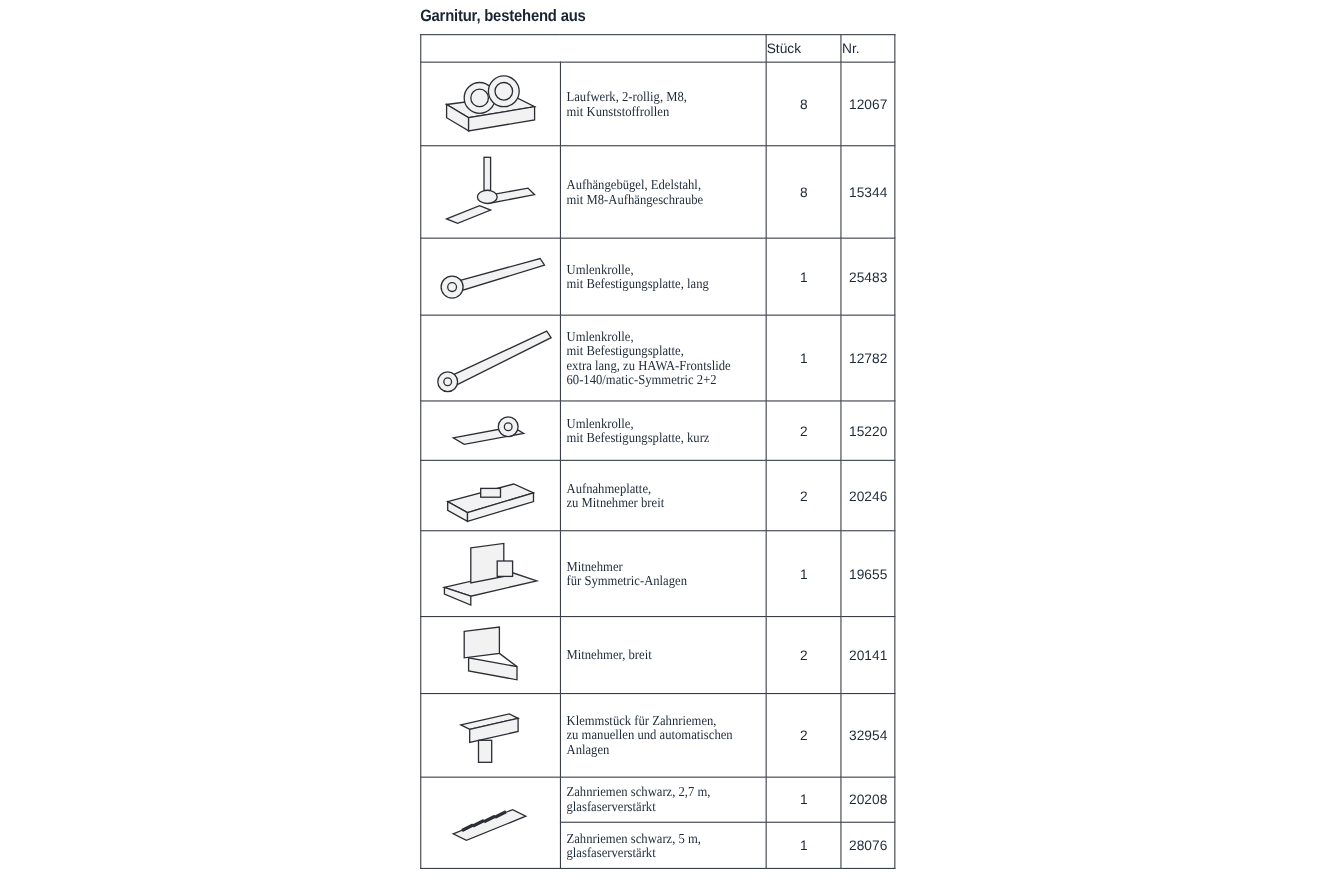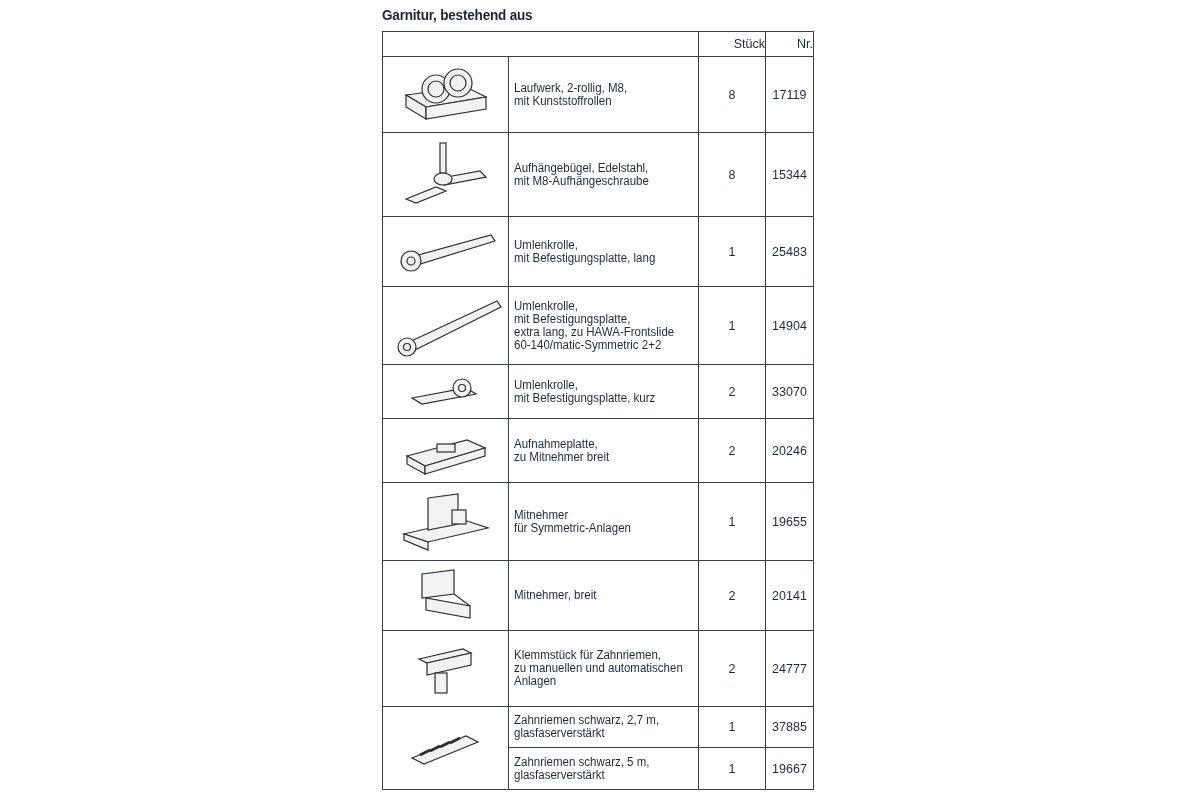--- a/index.html
+++ b/index.html
@@ -1,22 +1,22 @@
 <!DOCTYPE html>
 <html><head>
 <meta charset="utf-8">
 <style>
   html, body { margin:0; padding:0; background:#ffffff; }
   body { width:1200px; height:800px; position:relative; overflow:hidden; font-family:"Liberation Sans", sans-serif; color:#1e2a38; }
   .title { position:absolute; left:382px; top:6px; font-size:15px; font-weight:bold; letter-spacing:-0.2px; transform:scaleX(0.9); transform-origin:left; color:#1a2433; }
   table { position:absolute; left:382px; top:31px; border-collapse:collapse; width:432px; }
   td, th { border:1.5px solid #3a3f46; padding:0; font-size:12.5px; font-weight:normal; color:#1e2a38; }
-  th { height:24px; text-align:right; }
+  th { height:24px; text-align:left; }
   td.img { width:126px; text-align:center; }
-  td.desc { width:182px; padding-left:5px; line-height:13px; vertical-align:middle; }
+  td.desc { width:182px; padding-left:5px; line-height:13px; vertical-align:middle;font-family:Liberation Serif, serif; }
   td.qty { width:69px; text-align:center; }
   td.nr { width:48px; text-align:center; }
   .desc span { display:block; transform:scaleX(0.92); transform-origin:left; white-space:nowrap; }
   svg { display:block; margin:0 auto; }
 </style>
 </head>
 <body>
 
 <div class="title">Garnitur, bestehend aus</div>
 
@@ -37,21 +37,21 @@
               <circle cx="40" cy="24" r="14" stroke="#2b2f35" stroke-width="1.2" fill="#f2f2f2"></circle>
               <circle cx="62" cy="18" r="14" stroke="#2b2f35" stroke-width="1.2" fill="#f2f2f2"></circle>
               <circle cx="40" cy="24" r="8" stroke="#2b2f35" stroke-width="1.2" fill="#f2f2f2"></circle>
               <circle cx="62" cy="18" r="8" stroke="#2b2f35" stroke-width="1.2" fill="#f2f2f2"></circle>
             </svg></span></td>
         <td class="desc">
           <span>Laufwerk, 2-rollig, M8,</span>
           <span>mit Kunststoffrollen</span>
         </td>
         <td class="qty">8</td>
-        <td class="nr">17119</td>
+        <td class="nr">12067</td>
       </tr>
       <tr style="height: 84px;">
         <td class="img"><span><svg width="100" height="72" viewBox="0 0 100 72">
               <rect x="44" y="4" width="6" height="30" stroke="#2b2f35" stroke-width="1.2" fill="#f2f2f2"></rect>
               <path d="M10 60 L40 48 L50 52 L20 64 Z" stroke="#2b2f35" stroke-width="1.2" fill="#f2f2f2"></path>
               <path d="M40 40 L84 32 L90 38 L48 46 Z" stroke="#2b2f35" stroke-width="1.2" fill="#f2f2f2"></path>
               <ellipse cx="47" cy="40" rx="9" ry="6" stroke="#2b2f35" stroke-width="1.2" fill="#f2f2f2"></ellipse>
             </svg></span></td>
         <td class="desc">
           <span>Aufhängebügel, Edelstahl,</span>
@@ -79,34 +79,34 @@
               <circle cx="20" cy="54" r="9" stroke="#2b2f35" stroke-width="1.2" fill="#f2f2f2"></circle>
               <circle cx="20" cy="54" r="3.5" stroke="#2b2f35" stroke-width="1.2" fill="#f2f2f2"></circle>
             </svg></span></td>
         <td class="desc">
           <span>Umlenkrolle,</span>
           <span>mit Befestigungsplatte,</span>
           <span>extra lang, zu HAWA-Frontslide</span>
           <span>60-140/matic-Symmetric 2+2</span>
         </td>
         <td class="qty">1</td>
-        <td class="nr">14904</td>
+        <td class="nr">12782</td>
       </tr>
       <tr style="height: 54px;">
         <td class="img"><span><svg width="80" height="40" viewBox="0 0 80 40">
               <path d="M6 26 L60 16 L70 22 L16 32 Z" stroke="#2b2f35" stroke-width="1.2" fill="#f2f2f2"></path>
               <circle cx="56" cy="16" r="9" stroke="#2b2f35" stroke-width="1.2" fill="#f2f2f2"></circle>
               <circle cx="56" cy="16" r="3.5" stroke="#2b2f35" stroke-width="1.2" fill="#f2f2f2"></circle>
             </svg></span></td>
         <td class="desc">
           <span>Umlenkrolle,</span>
           <span>mit Befestigungsplatte, kurz</span>
         </td>
         <td class="qty">2</td>
-        <td class="nr">33070</td>
+        <td class="nr">15220</td>
       </tr>
       <tr style="height: 64px;">
         <td class="img"><span><svg width="90" height="50" viewBox="0 0 90 50">
               <path d="M6 30 L66 14 L84 22 L24 40 Z" stroke="#2b2f35" stroke-width="1.2" fill="#f2f2f2"></path>
               <path d="M6 30 L6 38 L24 48 L24 40 Z" stroke="#2b2f35" stroke-width="1.2" fill="#f2f2f2"></path>
               <path d="M24 40 L84 22 L84 30 L24 48 Z" stroke="#2b2f35" stroke-width="1.2" fill="#f2f2f2"></path>
               <rect x="36" y="18" width="18" height="8" stroke="#2b2f35" stroke-width="1.2" fill="#f2f2f2"></rect>
             </svg></span></td>
         <td class="desc">
           <span>Aufnahmeplatte,</span>
@@ -146,36 +146,36 @@
               <path d="M8 20 L52 10 L60 14 L16 24 Z" stroke="#2b2f35" stroke-width="1.2" fill="#f2f2f2"></path>
               <path d="M16 24 L60 14 L60 26 L16 36 Z" stroke="#2b2f35" stroke-width="1.2" fill="#f2f2f2"></path>
               <rect x="24" y="34" width="12" height="20" stroke="#2b2f35" stroke-width="1.2" fill="#f2f2f2"></rect>
             </svg></span></td>
         <td class="desc">
           <span>Klemmstück für Zahnriemen,</span>
           <span>zu manuellen und automatischen</span>
           <span>Anlagen</span>
         </td>
         <td class="qty">2</td>
-        <td class="nr">24777</td>
+        <td class="nr">32954</td>
       </tr>
       <tr style="height: 41px; padding-left: 31px;">
         <td class="img" rowspan="2"><span><svg width="80" height="40" viewBox="0 0 80 40">
               <path d="M6 30 L60 8 L72 14 L18 36 Z" stroke="#2b2f35" stroke-width="1.2" fill="#f2f2f2"></path>
               <path d="M14 27 L24 22 M24 23 L34 18 M34 19 L44 14 M44 15 L54 10" stroke="#2b2f35" stroke-width="3"></path>
             </svg></span></td>
         <td class="desc">
           <span>Zahnriemen schwarz, 2,7 m,</span>
           <span>glasfaserverstärkt</span>
         </td>
         <td class="qty">1</td>
-        <td class="nr">37885</td>
+        <td class="nr">20208</td>
       </tr>
       <tr style="height: 42px;">
         <td class="desc">
           <span>Zahnriemen schwarz, 5 m,</span>
           <span>glasfaserverstärkt</span>
         </td>
         <td class="qty">1</td>
-        <td class="nr">19667</td>
+        <td class="nr">28076</td>
       </tr>
     </tbody>
 </table>
 
 </body></html>

